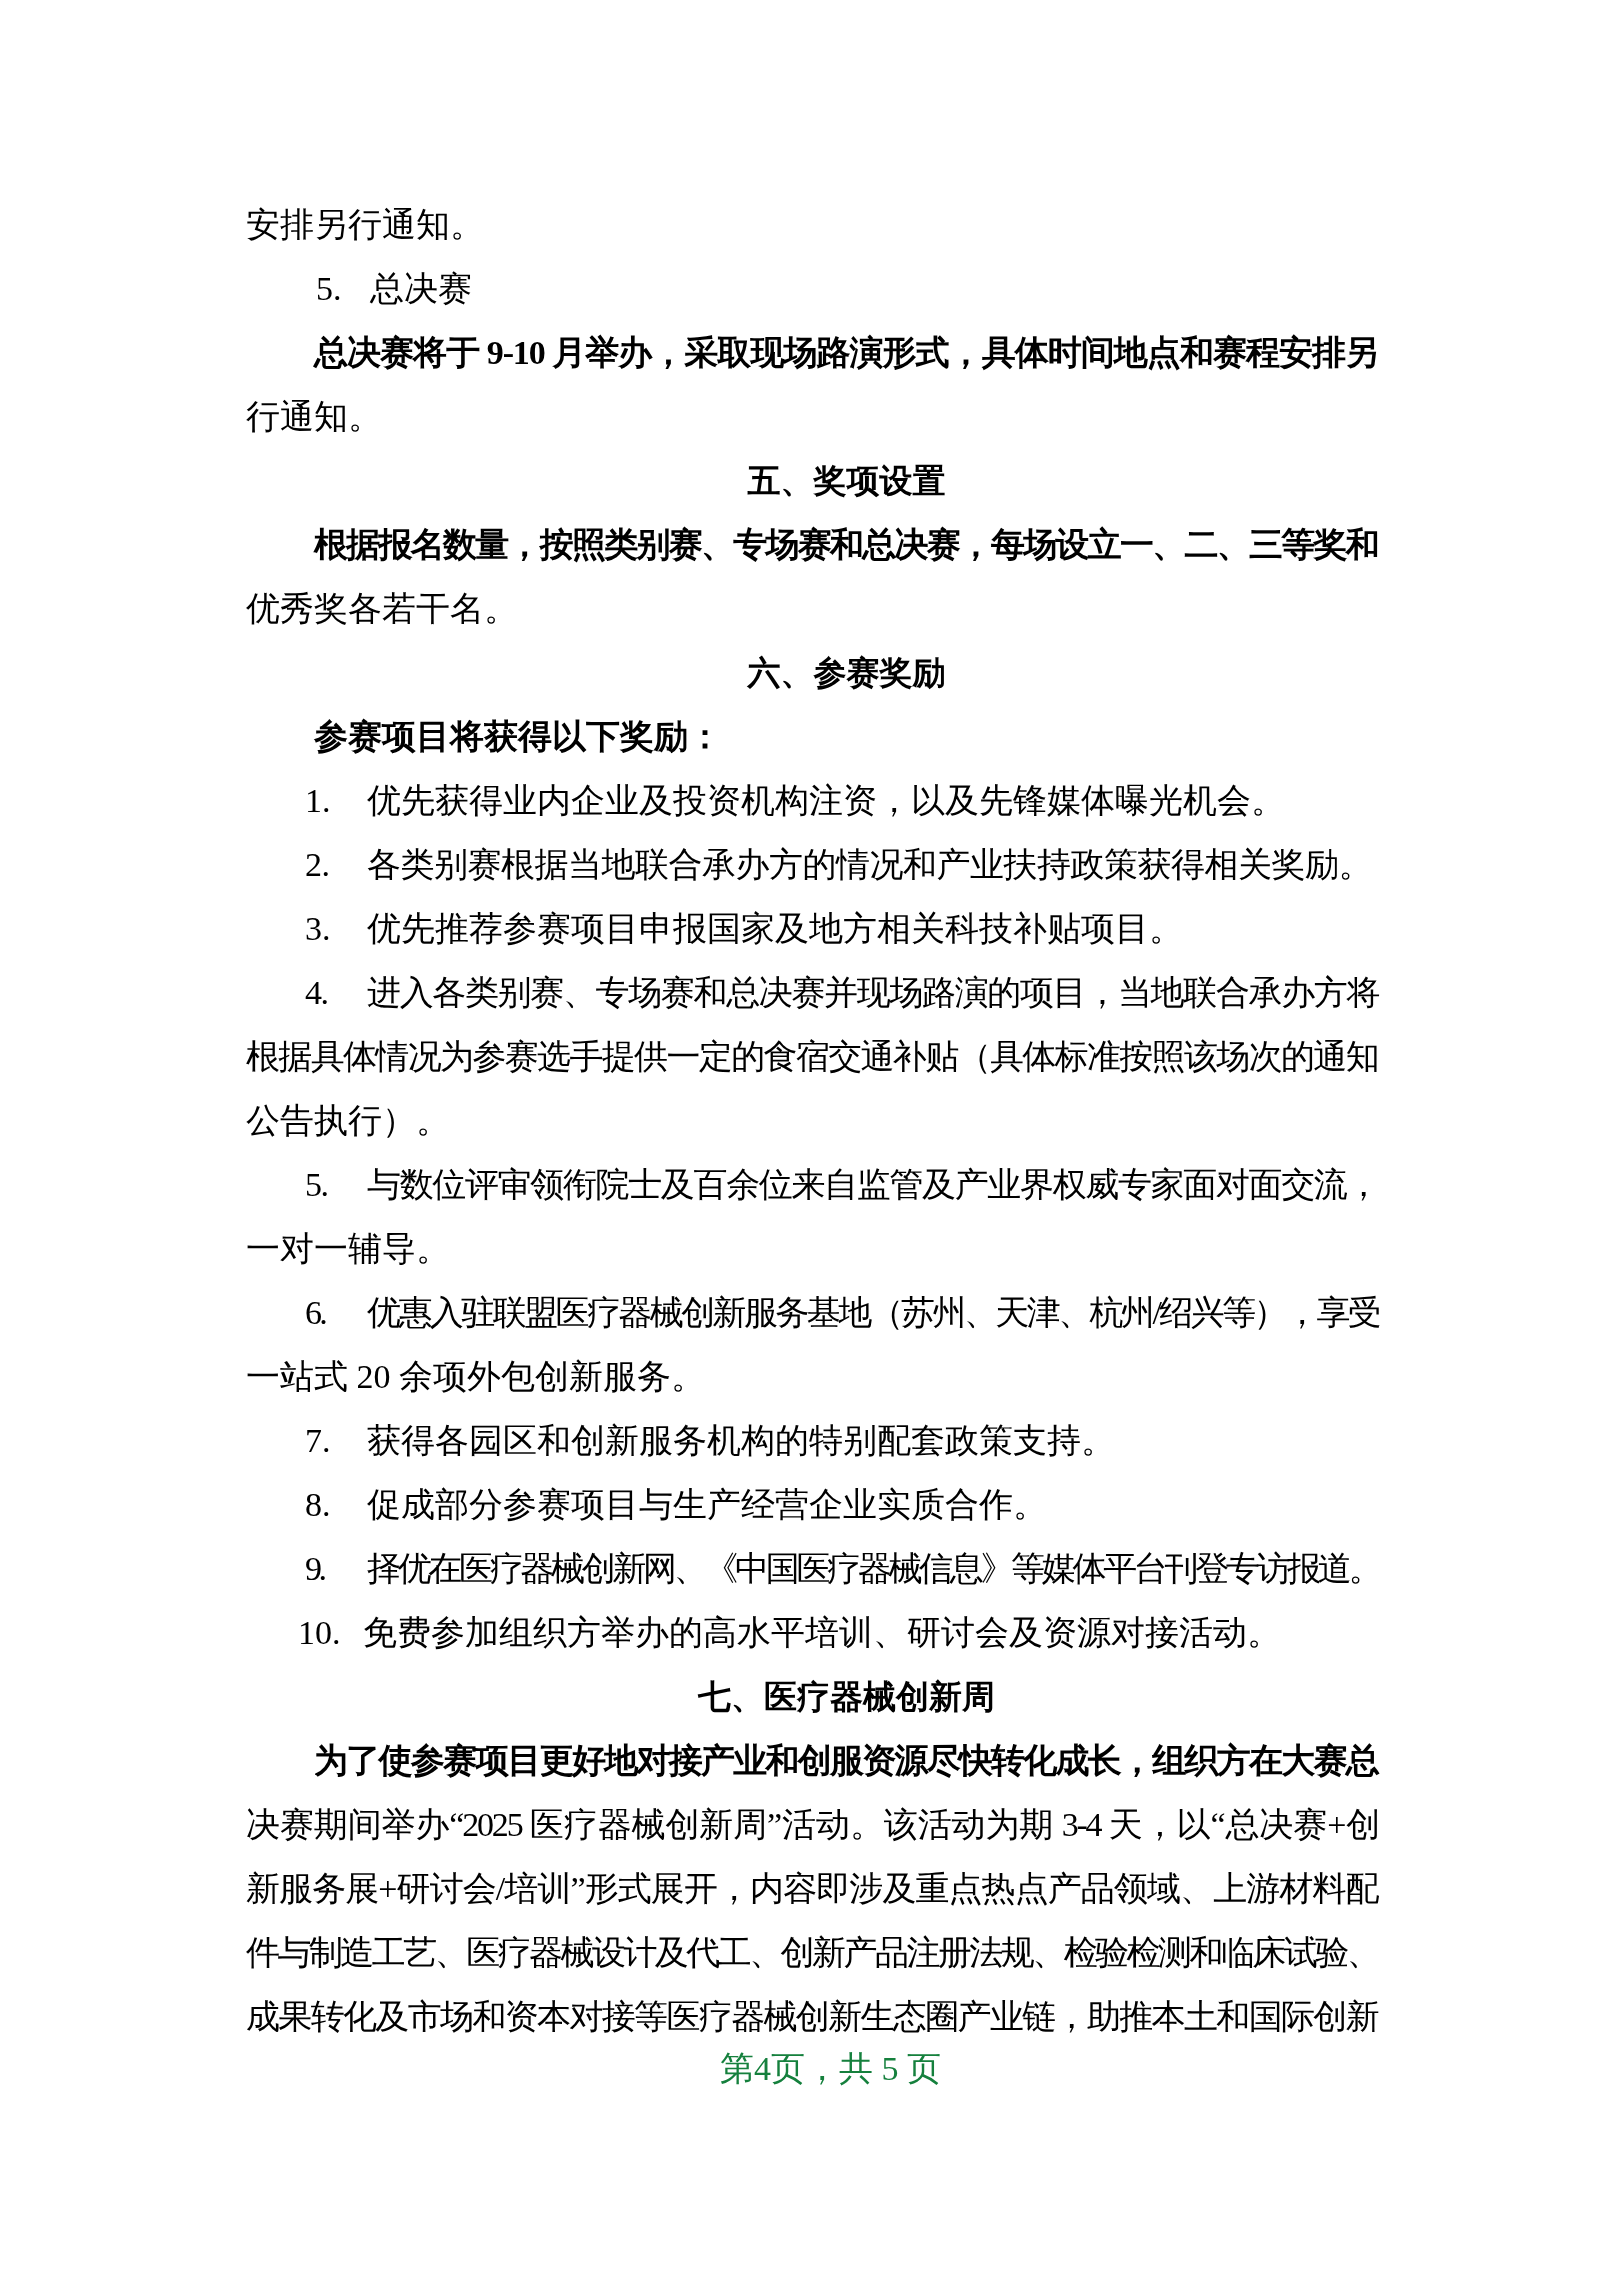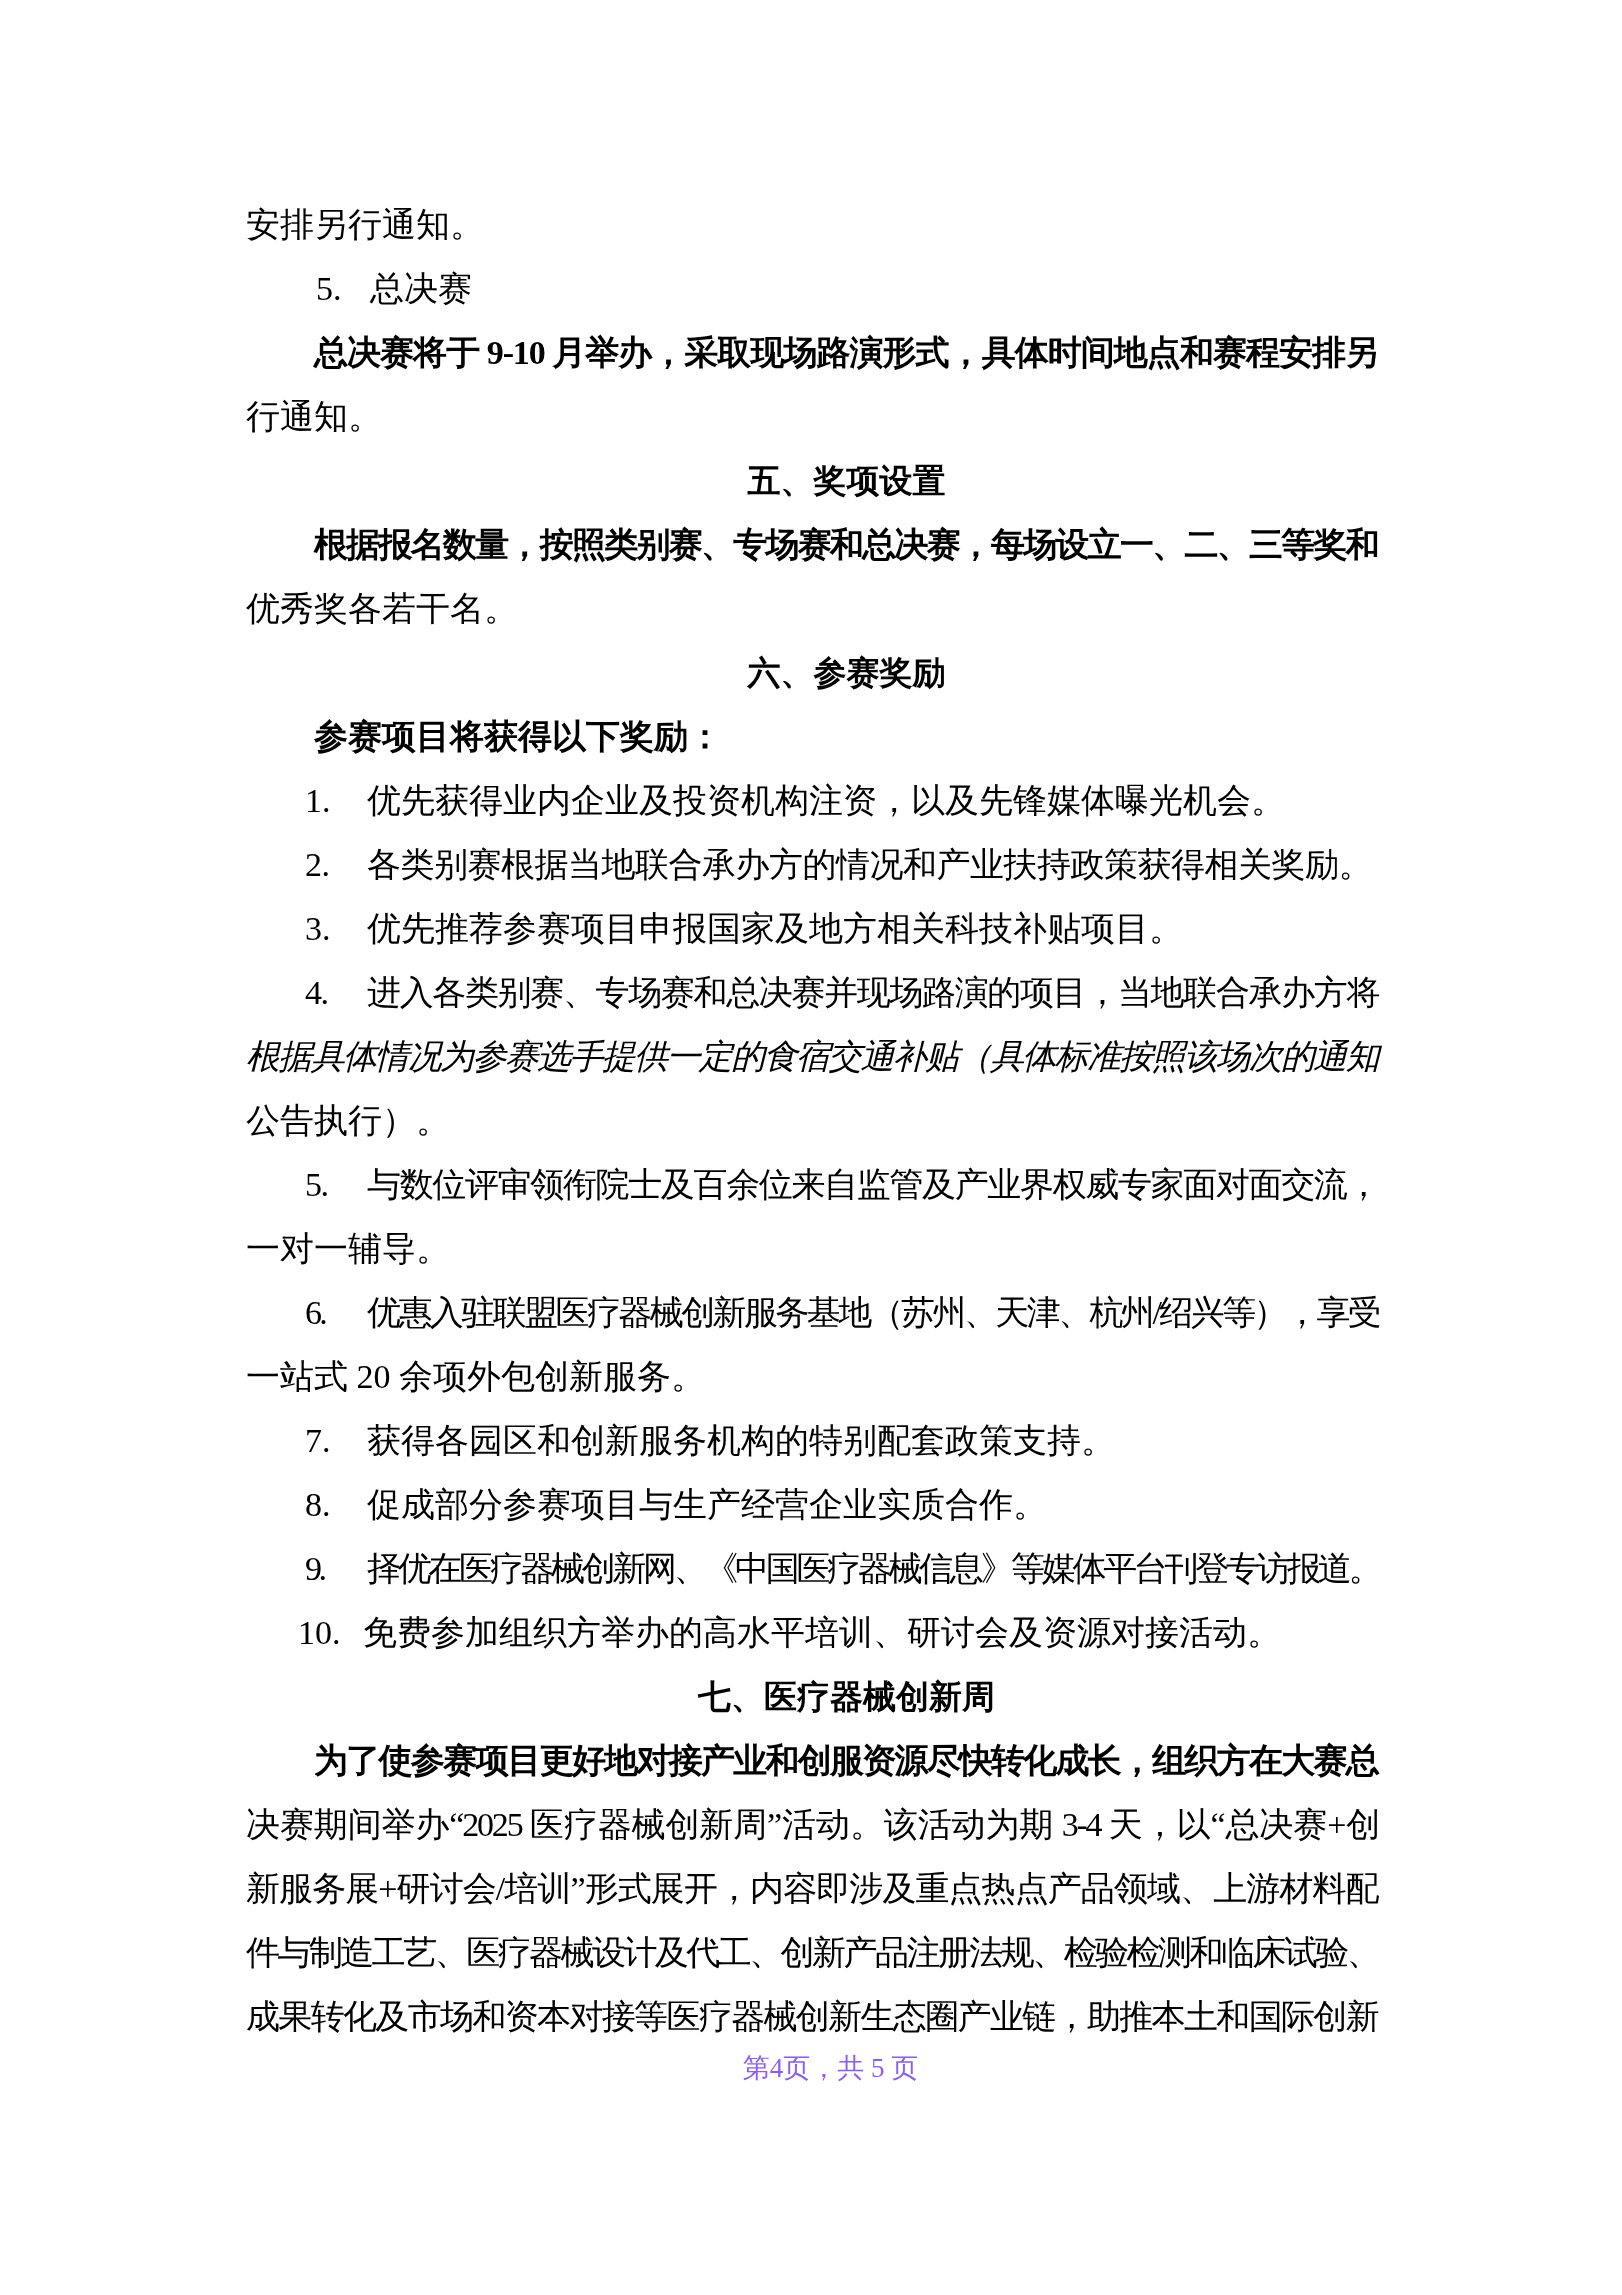--- a/index.html
+++ b/index.html
@@ -60,44 +60,44 @@
     text-align: justify;
     text-align-last: justify;
     white-space: nowrap;
   }
   .footer {
     position: absolute;
     left: 0; top: 2053px;
     width: 1618px;
     text-align: center;
     text-indent: 43px;
-    font-size: 27px;
+    font-size: 34px;
     line-height: 31px;
-    color: #8b5cf6;
+    color: #15803d;
   }
 </style>
 </head>
 <body>
 
 <div class="page">
   <div class="content">
       <div class="line body">安排另行通知。</div>
       <div class="line li5"><span class="num">5.</span><span class="txt">总决赛</span></div>
       <div class="line p1 fill" style="letter-spacing: -1.1px;">总决赛将于 9-10 月举办，采取现场路演形式，具体时间地点和赛程安排另</div>
       <div class="line body">行通知。</div>
       <div class="line h">五、奖项设置</div>
       <div class="line p1 fill" style="letter-spacing: -1.8px;">根据报名数量，按照类别赛、专场赛和总决赛，每场设立一、二、三等奖和</div>
       <div class="line body">优秀奖各若干名。</div>
       <div class="line h">六、参赛奖励</div>
       <div class="line p1">参赛项目将获得以下奖励：</div>
       <div class="line li"><span class="num">1.</span><span class="txt">优先获得业内企业及投资机构注资，以及先锋媒体曝光机会。</span></div>
       <div class="line li" style="letter-spacing: -0.5px;"><span class="num">2.</span><span class="txt">各类别赛根据当地联合承办方的情况和产业扶持政策获得相关奖励。</span></div>
       <div class="line li"><span class="num">3.</span><span class="txt">优先推荐参赛项目申报国家及地方相关科技补贴项目。</span></div>
       <div class="line li fill" style="letter-spacing: -1.5px;"><span class="num">4.</span><span class="txt">进入各类别赛、专场赛和总决赛并现场路演的项目，当地联合承办方将</span></div>
-      <div class="line body fill" style="letter-spacing: -1.7px; font-style: italic;">根据具体情况为参赛选手提供一定的食宿交通补贴（具体标准按照该场次的通知</div>
+      <div class="line body fill" style="letter-spacing: -1.7px;">根据具体情况为参赛选手提供一定的食宿交通补贴（具体标准按照该场次的通知</div>
       <div class="line body">公告执行）。</div>
       <div class="line li fill" style="letter-spacing: -1.5px;"><span class="num">5.</span><span class="txt">与数位评审领衔院士及百余位来自监管及产业界权威专家面对面交流，</span></div>
       <div class="line body">一对一辅导。</div>
       <div class="line li fill" style="letter-spacing: -2.8px;"><span class="num">6.</span><span class="txt">优惠入驻联盟医疗器械创新服务基地（苏州、天津、杭州/绍兴等），享受</span></div>
       <div class="line body">一站式 20 余项外包创新服务。</div>
       <div class="line li"><span class="num">7.</span><span class="txt">获得各园区和创新服务机构的特别配套政策支持。</span></div>
       <div class="line li"><span class="num">8.</span><span class="txt">促成部分参赛项目与生产经营企业实质合作。</span></div>
       <div class="line li fill" style="letter-spacing: -3.5px;"><span class="num">9.</span><span class="txt">择优在医疗器械创新网、《中国医疗器械信息》等媒体平台刊登专访报道。</span></div>
       <div class="line li10"><span class="num">10.</span><span class="txt">免费参加组织方举办的高水平培训、研讨会及资源对接活动。</span></div>
       <div class="line h">七、医疗器械创新周</div>

